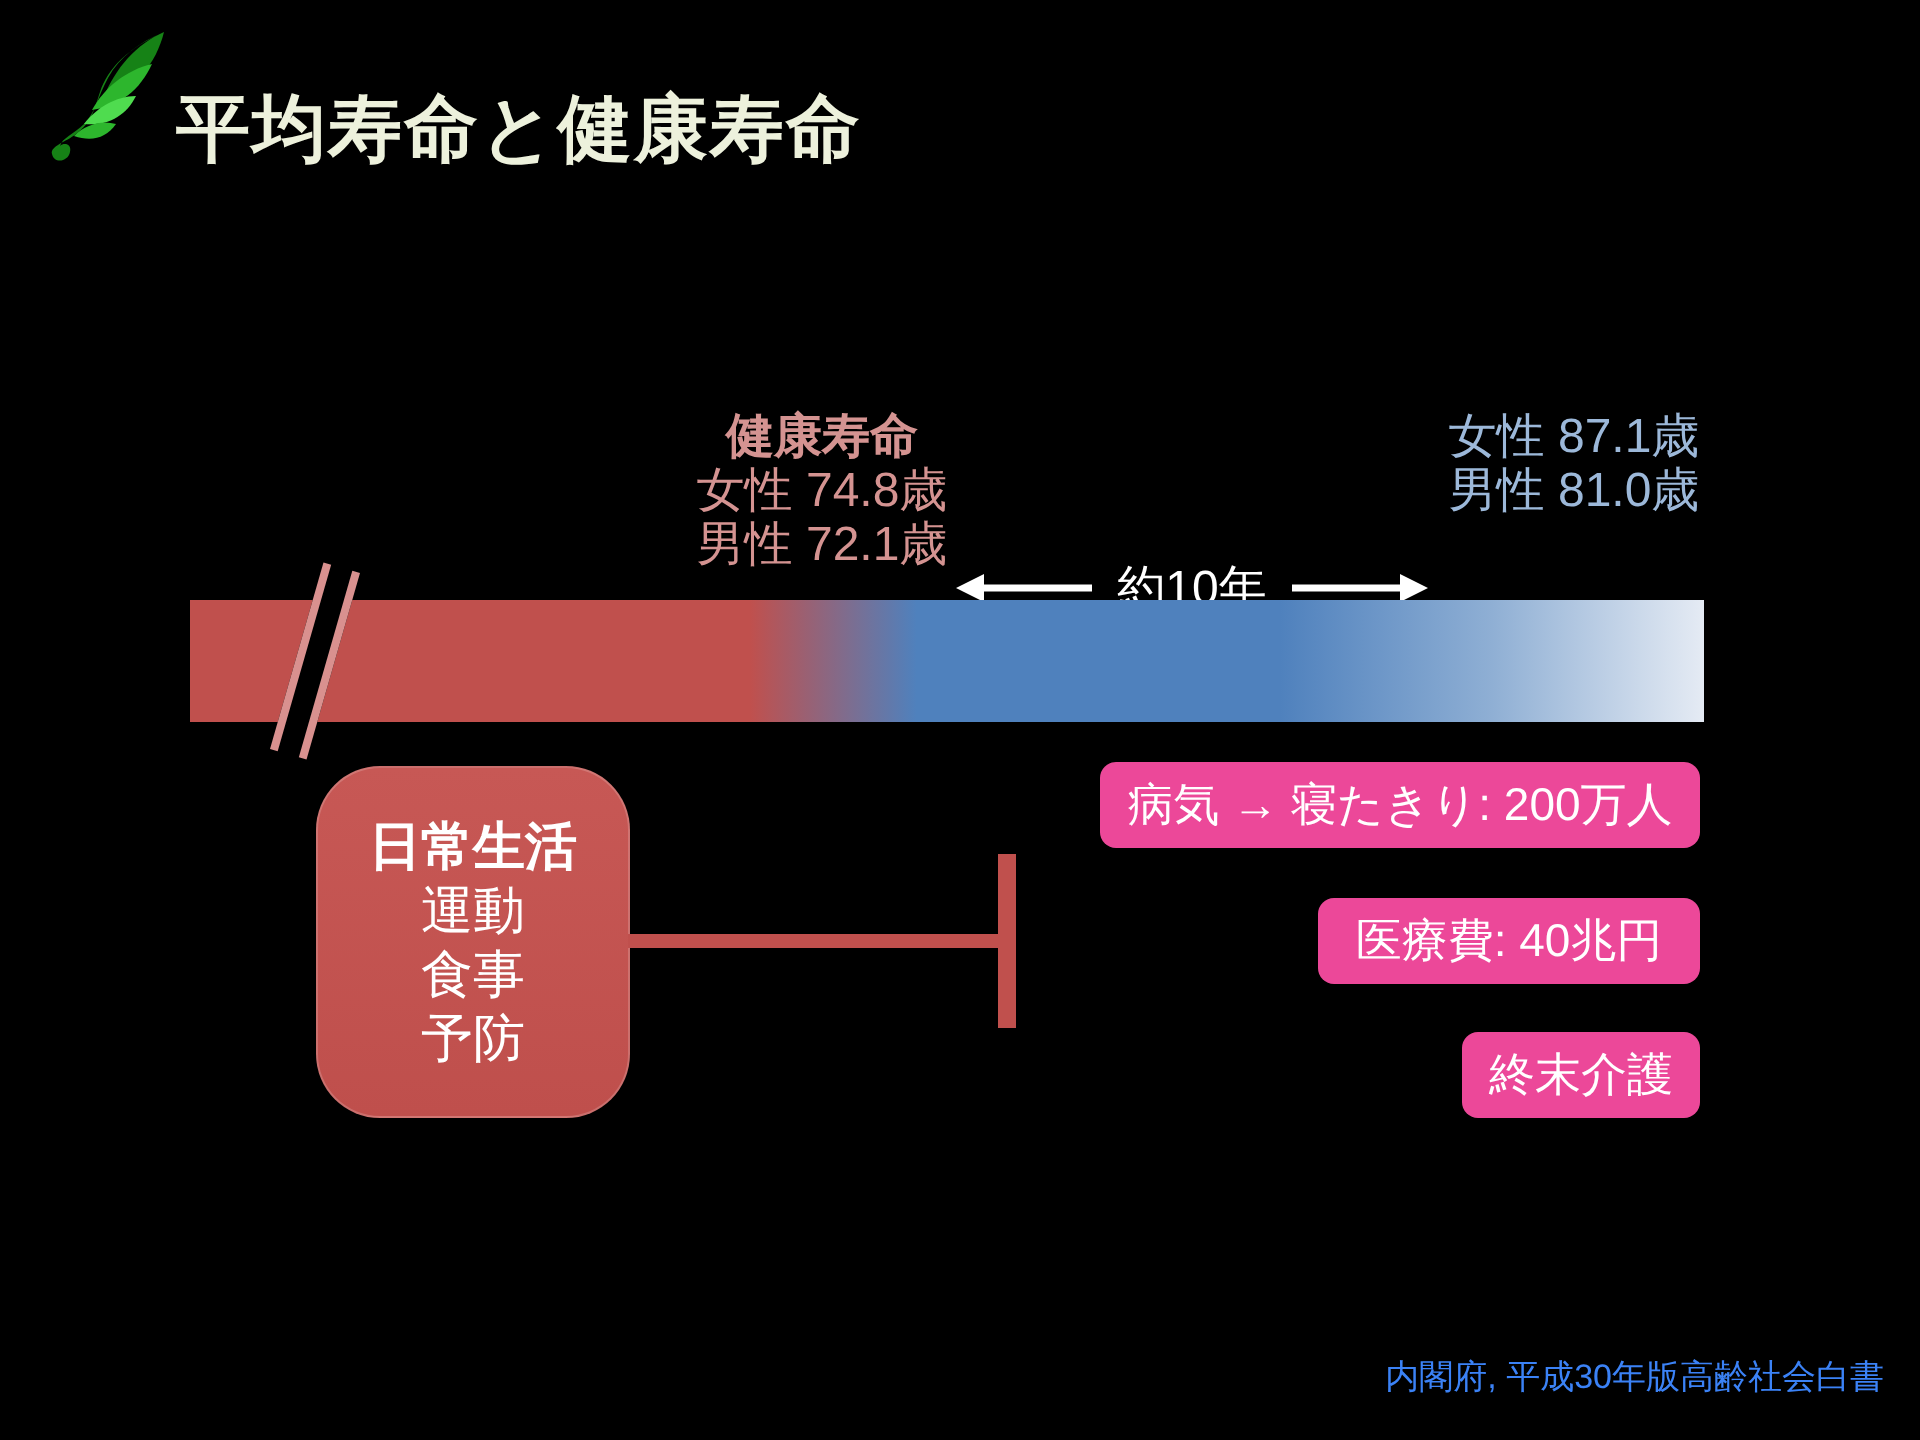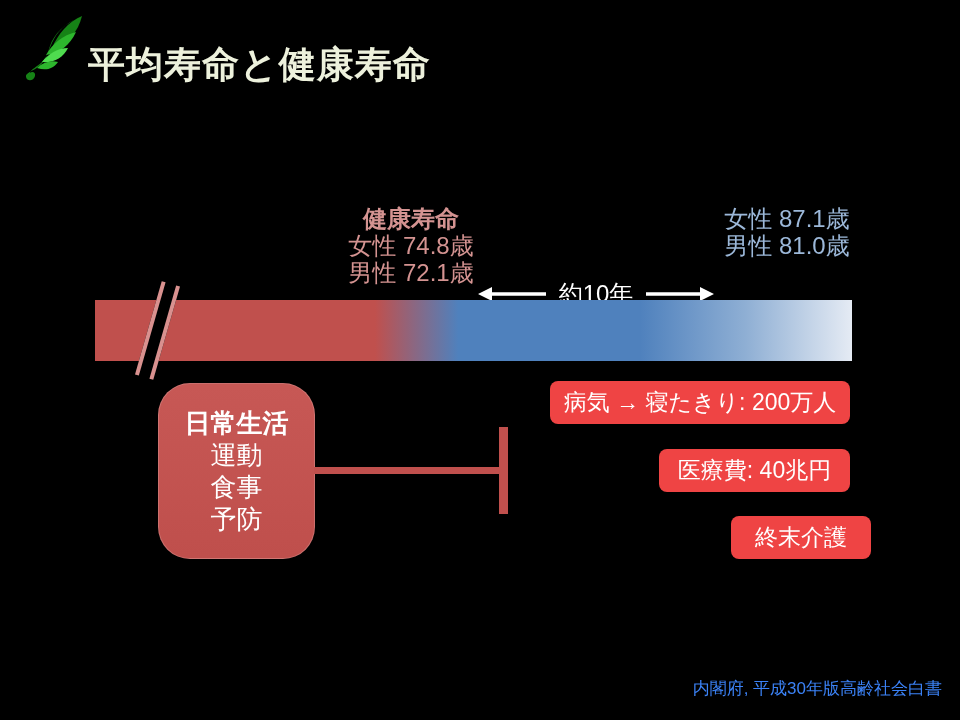--- a/index.html
+++ b/index.html
@@ -43,26 +43,26 @@
     border:1px solid rgba(255,255,255,0.18);
     color:#fff;text-align:center;font-size:26px;line-height:32px;padding-top:23px;
   }
   .daily-box .heading{font-weight:bold;}
   
   .inhibit-line{position:absolute;left:314px;top:467px;width:190px;height:7px;background:#c0504d;}
   .inhibit-bar{position:absolute;left:499px;top:427px;width:9px;height:87px;background:#c0504d;}
   
   .blue-box{
     position:absolute;height:43px;box-sizing:border-box;border-radius:8px;
-    background:#ef4444;color:#fff;font-size:23px;white-space:nowrap;
+    background:#ec4899;color:#fff;font-size:23px;white-space:nowrap;
     display:flex;align-items:center;justify-content:center;
   }
   .blue-box.b1{left:550px;top:381px;width:300px;}
   .blue-box.b2{left:659px;top:449px;width:191px;}
-  .blue-box.b3{left:731px;top:516px;width:140px;}
+  .blue-box.b3{left:731px;top:516px;width:119px;}
   
   .source{
     position:absolute;right:18px;top:677px;color:#3b82f6;font-size:17px;white-space:nowrap;
   }
 </style>
 </head>
 <body>
 
 <div class="slide">
 

